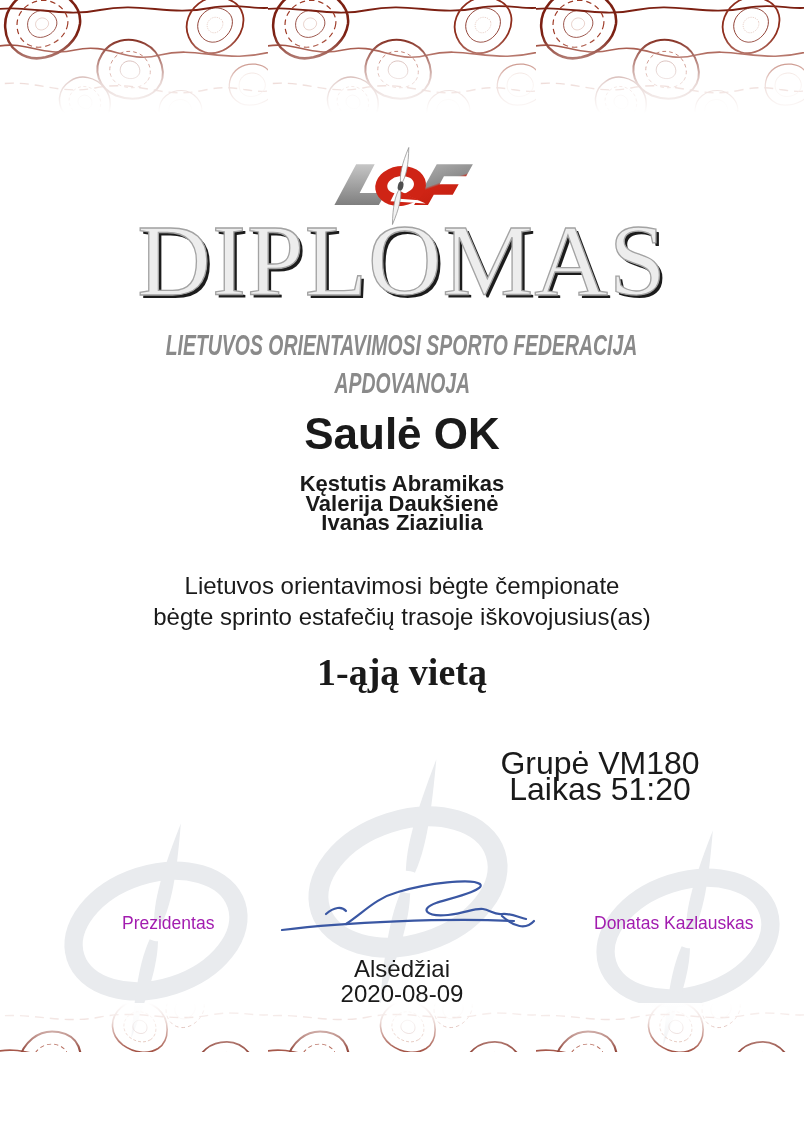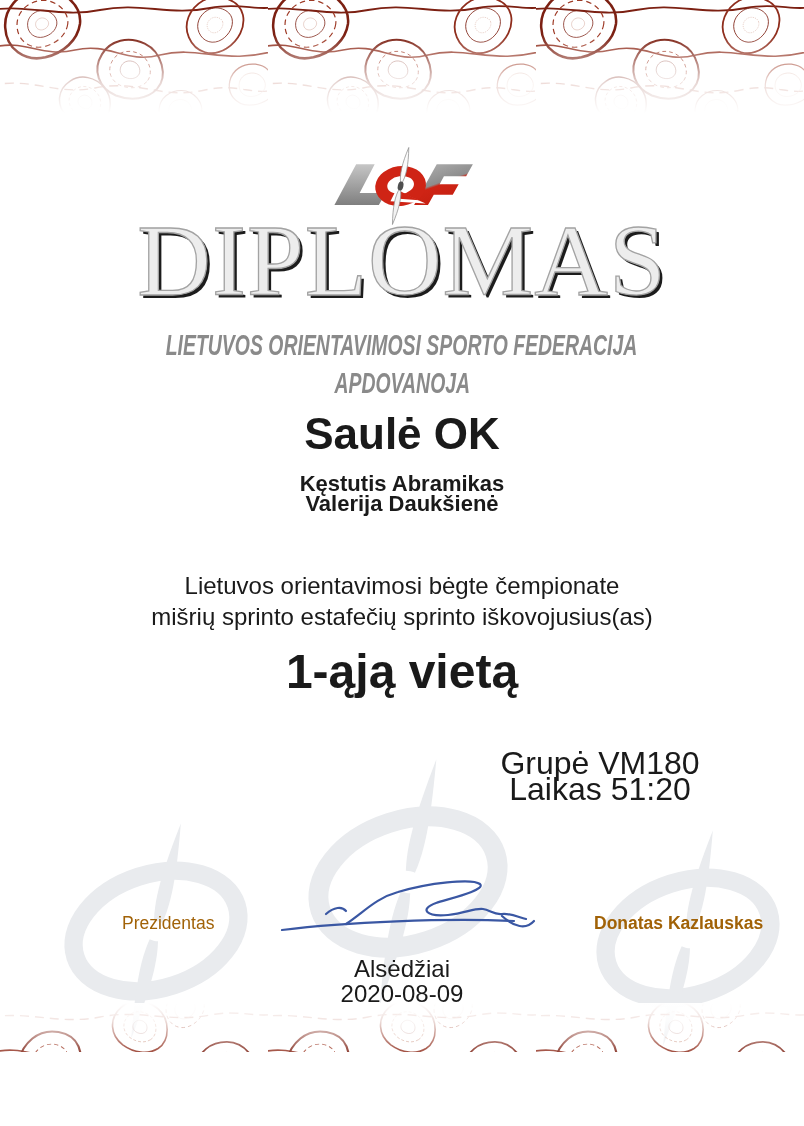--- a/index.html
+++ b/index.html
@@ -77,33 +77,33 @@
     font-style: italic;
     color: var(--muted_gray, #8a8a8a);
   }
 
   .club { top: 408px; font-size: 44px; line-height: 52px; font-weight: bold; text-align: center; }
 
   .members { top: 474px; font-size: 22px; line-height: 19.5px; font-weight: bold; }
 
   .event-desc { top: 570px; font-size: 24px; line-height: 31px; }
 
-  .place { top: 650px; font-size: 48px; line-height: 44px; font-weight: bold; }
+  .place { top: 650px; font-size: 38px; line-height: 44px; font-weight: bold; font-family: Liberation Serif, serif; }
 
   .group-block {
     position: absolute; left: 450px; top: 750px; width: 300px;
     text-align: center; font-size: 32px; line-height: 26px; color: var(--text_black, #1a1a1a); z-index: 3;
   }
 
   .sig-label {
     position: absolute; top: 913px; font-size: 17.5px; line-height: 20px;
-    color: #a16207; z-index: 3; white-space: nowrap;
+    color: #a21caf; z-index: 3; white-space: nowrap;
   }
   .sig-label.left { left: 122px; }
-  .sig-label.right { left: 594px; font-weight: bold; }
+  .sig-label.right { left: 594px; }
 
   .signature { position: absolute; left: 276px; top: 872px; width: 262px; height: 80px; z-index: 3; }
 
   .location-block { top: 956px; font-size: 24px; line-height: 25px; z-index: 3; }
 </style>
 </head>
 <body>
 
 <div class="page">
 
@@ -223,25 +223,26 @@
   </div>
   <div class="txt award-line">
     <span class="squeeze">APDOVANOJA</span>
   </div>
 
   <div class="txt club">Saulė OK</div>
 
   <div class="txt members">
     <div>Kęstutis Abramikas</div>
     <div>Valerija Daukšienė</div>
+    <div>Ivanas Ziaziulia</div>
   </div>
 
   <div class="txt event-desc">
     <div>Lietuvos orientavimosi bėgte čempionate</div>
-    <div>mišrių sprinto estafečių sprinto iškovojusius(as)</div>
+    <div>bėgte sprinto estafečių trasoje iškovojusius(as)</div>
   </div>
 
   <div class="txt place">1-ąją vietą</div>
 
   <div class="group-block">
     <div>Grupė VM180</div>
     <div>Laikas 51:20</div>
   </div>
 
   <div class="sig-label left">Prezidentas</div>

